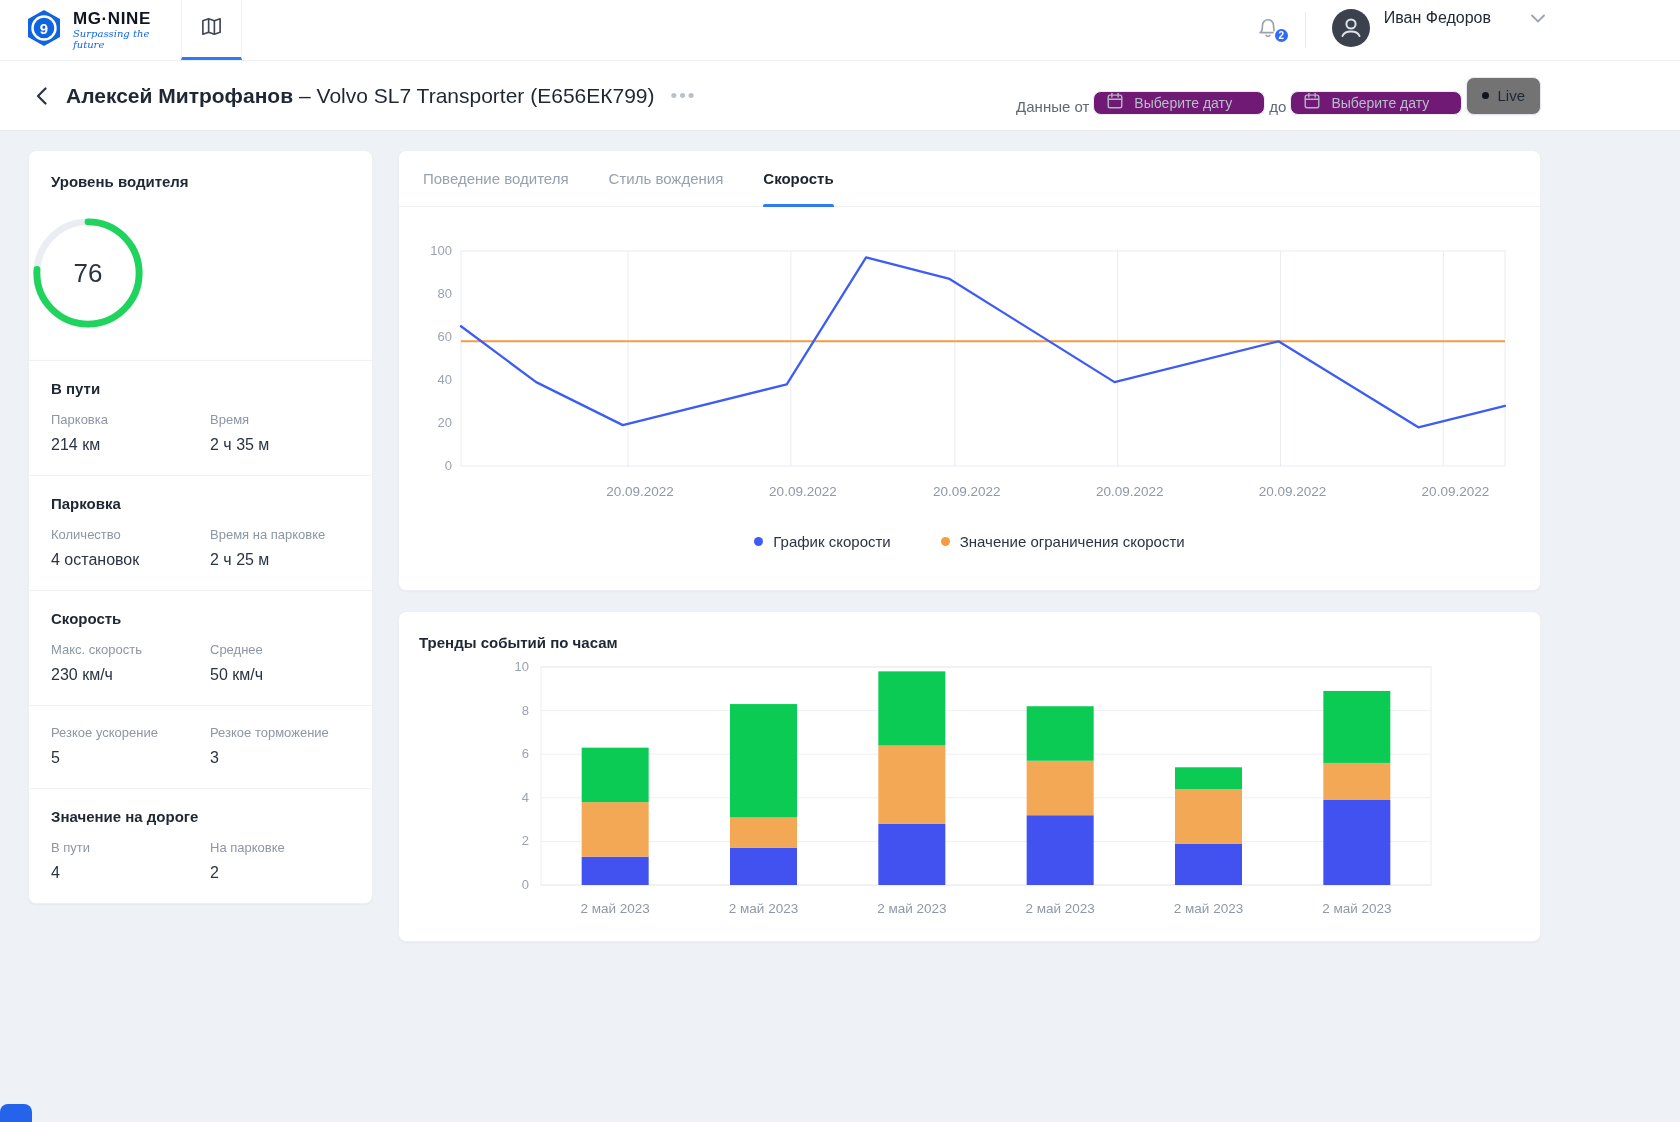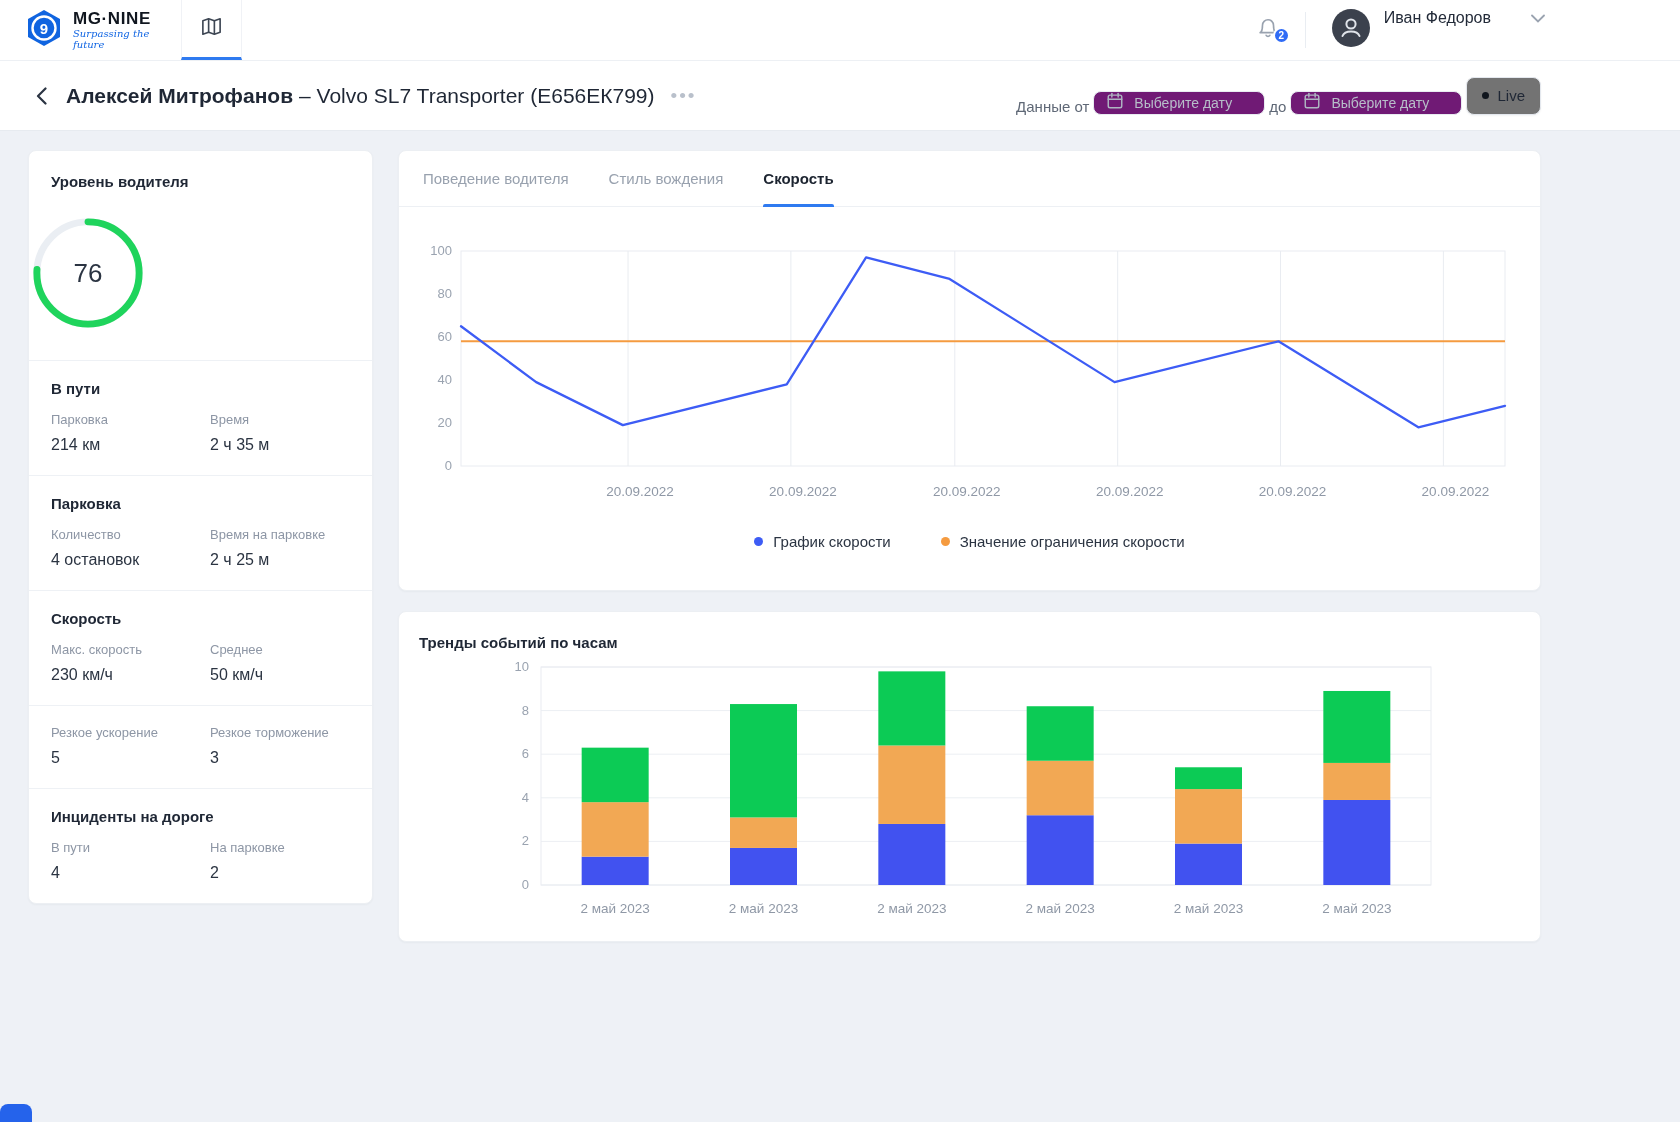--- a/index.html
+++ b/index.html
@@ -243,21 +243,21 @@
           <div class="item-value">5</div>
         </div>
         <div>
           <div class="item-label">Резкое торможение</div>
           <div class="item-value">3</div>
         </div>
       </div>
     </div>
 
     <div class="section">
-      <h3>Инциденты на дороге</h3>
+      <h3>Значение на дороге</h3>
       <div class="rows">
         <div>
           <div class="item-label">В пути</div>
           <div class="item-value">4</div>
         </div>
         <div>
           <div class="item-label">На парковке</div>
           <div class="item-value">2</div>
         </div>
       </div>

